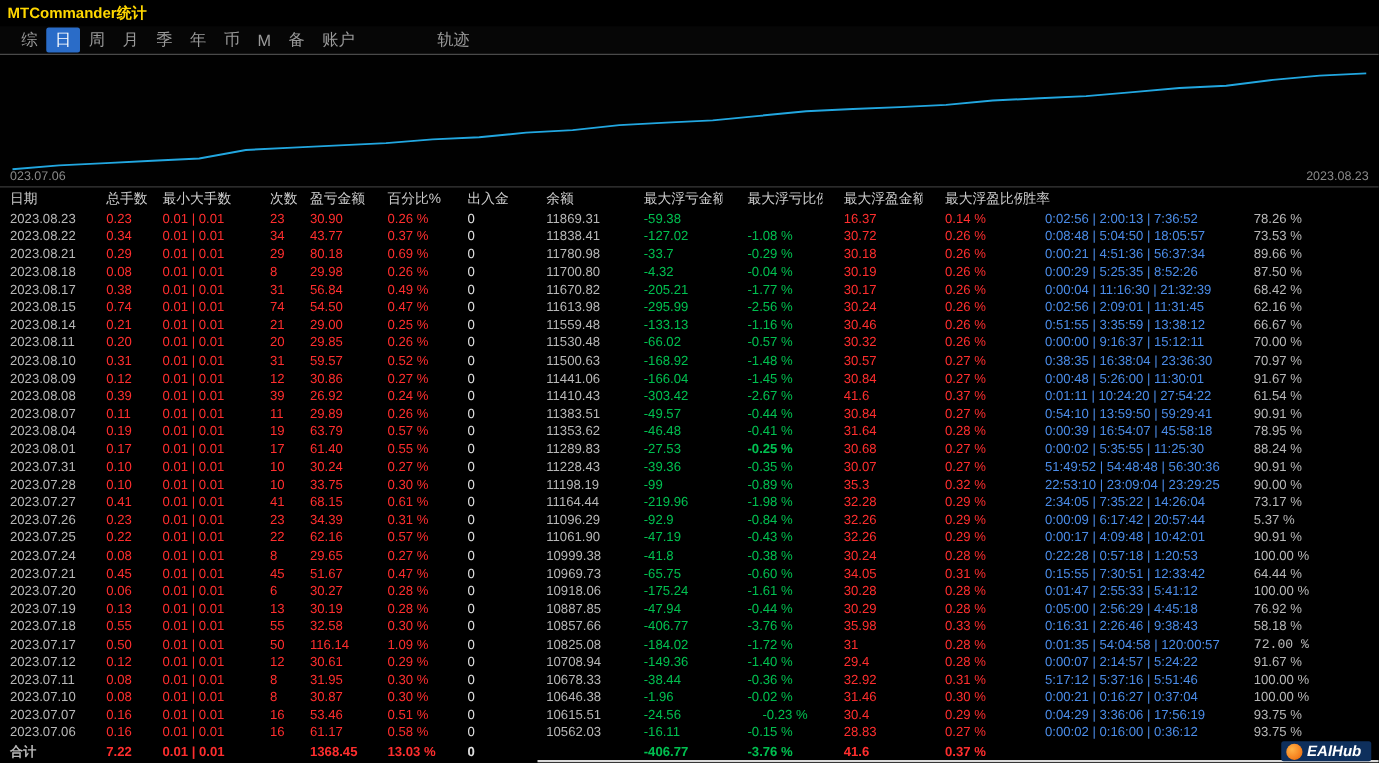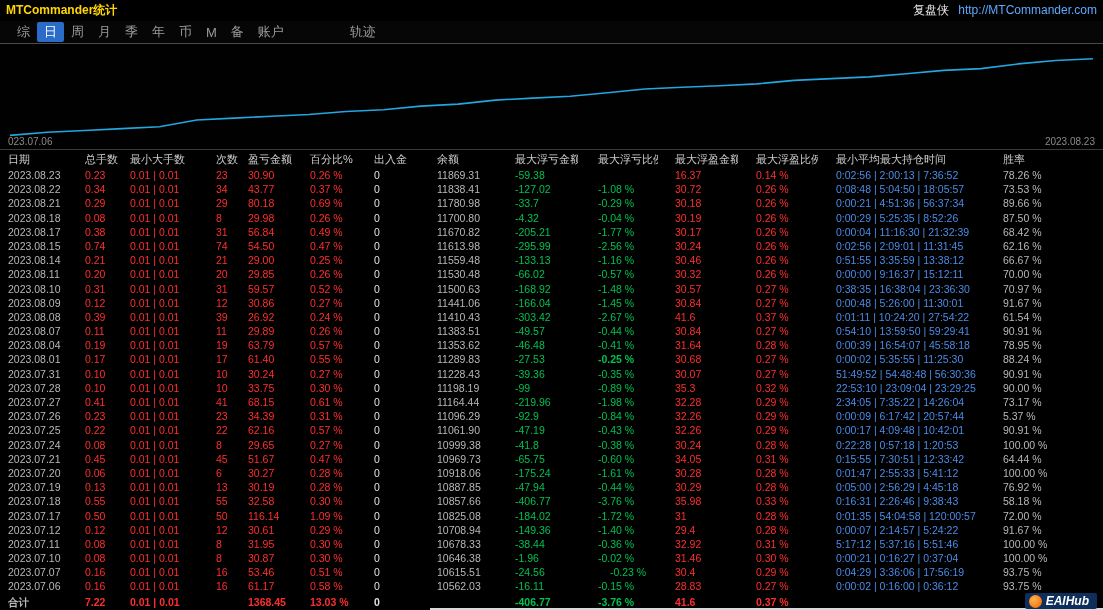--- a/index.html
+++ b/index.html
@@ -45,24 +45,20 @@
            background:radial-gradient(circle at 35% 35%, #ffb347, #f58220 60%, #d95f00)}
   .wm-text{color:#fff;font-size:12px;font-weight:bold;font-style:italic}
 </style>
 </head>
 <body>
 
 <div class="app">
 
   <div class="titlebar">
     <span class="app-title">MTCommander统计</span>
-    <span class="tb-right">
-      <span>复盘侠</span>
-      <span class="url">http://MTCommander.com</span>
-    </span>
   </div>
 
   <div class="menubar">
     <span class="menu-items">
         <span class="menu-item">综</span>
         <span class="menu-item active">日</span>
         <span class="menu-item">周</span>
         <span class="menu-item">月</span>
         <span class="menu-item">季</span>
         <span class="menu-item">年</span>
@@ -90,21 +86,20 @@
           <span class="cell c-head" style="width: 80px; padding-left: 2px;">最小大手数</span>
           <span class="cell c-head" style="width: 32px; padding-left: 8px;">次数</span>
           <span class="cell c-head" style="width: 60px; padding-left: 8px;">盈亏金额</span>
           <span class="cell c-head" style="width: 62px; padding-left: 10px;">百分比%</span>
           <span class="cell c-head" style="width: 60px; padding-left: 12px;">出入金</span>
           <span class="cell c-head" style="width: 76px; padding-left: 15px;">余额</span>
           <span class="cell c-head" style="width: 80px; padding-left: 17px;">最大浮亏金额</span>
           <span class="cell c-head" style="width: 80px; padding-left: 20px;">最大浮亏比例</span>
           <span class="cell c-head" style="width: 80px; padding-left: 17px;">最大浮盈金额</span>
           <span class="cell c-head" style="width: 80px; padding-left: 18px;">最大浮盈比例</span>
-          <span class="cell c-head" style="width: 185px; padding-left: 18px;">最小平均最大持仓时间</span>
           <span class="cell c-head win" style="width: 100px; padding-left: 0px;">胜率</span>
         </div>
       </div>
     <div id="tbody">
         <div class="trow">
           <span class="cell c-date" style="width: 83px; padding-left: 8px;">2023.08.23</span>
           <span class="cell c-red" style="width: 45px; padding-left: 2px;">0.23</span>
           <span class="cell c-red" style="width: 80px; padding-left: 2px;">0.01 | 0.01</span>
           <span class="cell c-red" style="width: 32px; padding-left: 8px;">23</span>
           <span class="cell c-red" style="width: 60px; padding-left: 8px;">30.90</span>
@@ -493,21 +488,21 @@
           <span class="cell c-red" style="width: 32px; padding-left: 8px;">50</span>
           <span class="cell c-red" style="width: 60px; padding-left: 8px;">116.14</span>
           <span class="cell c-red" style="width: 62px; padding-left: 10px;">1.09 %</span>
           <span class="cell c-white" style="width: 60px; padding-left: 12px;">0</span>
           <span class="cell c-gray" style="width: 76px; padding-left: 15px;">10825.08</span>
           <span class="cell c-green" style="width: 80px; padding-left: 17px;">-184.02</span>
           <span class="cell c-green" style="width: 80px; padding-left: 20px;">-1.72 %</span>
           <span class="cell c-red" style="width: 80px; padding-left: 17px;">31</span>
           <span class="cell c-red" style="width: 80px; padding-left: 18px;">0.28 %</span>
           <span class="cell c-blue" style="width: 185px; padding-left: 18px;">0:01:35 | 54:04:58 | 120:00:57</span>
-          <span class="cell c-gray win" style="width: 100px; padding-left: 0px;">72.00 %</span>
+          <span class="cell c-gray win" style="width: 100px; padding-left: 0px; font-family: Liberation Mono, monospace;">72.00 %</span>
         </div>
         <div class="trow">
           <span class="cell c-date" style="width: 83px; padding-left: 8px;">2023.07.12</span>
           <span class="cell c-red" style="width: 45px; padding-left: 2px;">0.12</span>
           <span class="cell c-red" style="width: 80px; padding-left: 2px;">0.01 | 0.01</span>
           <span class="cell c-red" style="width: 32px; padding-left: 8px;">12</span>
           <span class="cell c-red" style="width: 60px; padding-left: 8px;">30.61</span>
           <span class="cell c-red" style="width: 62px; padding-left: 10px;">0.29 %</span>
           <span class="cell c-white" style="width: 60px; padding-left: 12px;">0</span>
           <span class="cell c-gray" style="width: 76px; padding-left: 15px;">10708.94</span>

